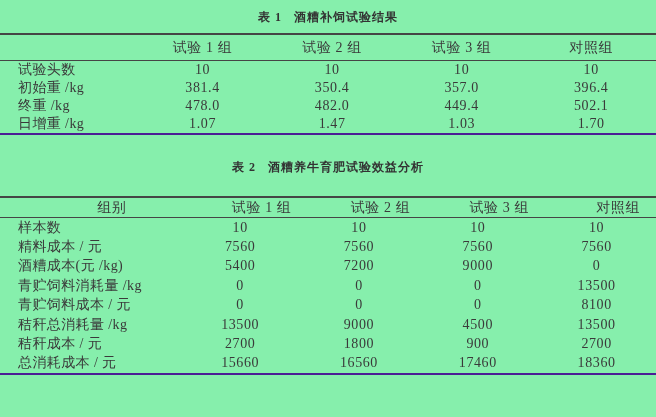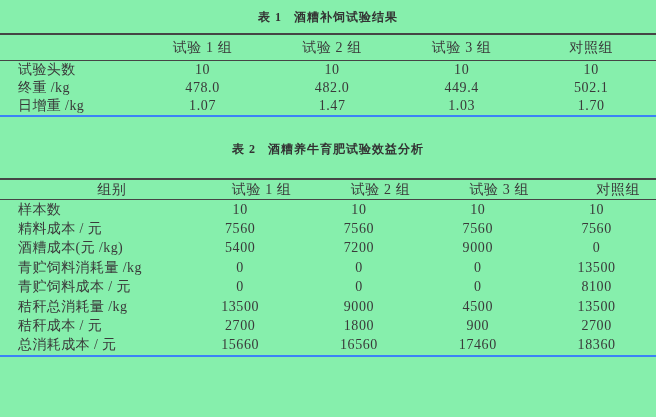--- a/index.html
+++ b/index.html
@@ -28,21 +28,21 @@
   table.threeline {
     width: 100%;
     border-collapse: collapse;
     table-layout: fixed;
     font-size: 14px;
   }
   table.threeline thead tr {
     border-top: 2px solid #454545;
     border-bottom: 1px solid #454545;
   }
-  table.threeline tbody { border-bottom: 2px solid #3b82f6; }
+  table.threeline tbody { border-bottom: 2px solid #4c1d95; }
   table.threeline th, table.threeline td {
     font-weight: normal;
     padding: 0;
     vertical-align: middle;
     text-align: center;
     letter-spacing: 0.6px;
     white-space: nowrap;
     overflow: hidden;
     color: #3a3a3a;
   }
@@ -76,20 +76,27 @@
           <th>对照组</th>
         </tr>
       </thead>
       <tbody>
         <tr>
           <th class="rowlabel">试验头数</th>
           <td>10</td>
           <td>10</td>
           <td>10</td>
           <td>10</td>
+        </tr>
+        <tr>
+          <th class="rowlabel">初始重 /kg</th>
+          <td>381.4</td>
+          <td>350.4</td>
+          <td>357.0</td>
+          <td>396.4</td>
         </tr>
         <tr>
           <th class="rowlabel">终重 /kg</th>
           <td>478.0</td>
           <td>482.0</td>
           <td>449.4</td>
           <td>502.1</td>
         </tr>
         <tr>
           <th class="rowlabel">日增重 /kg</th>

